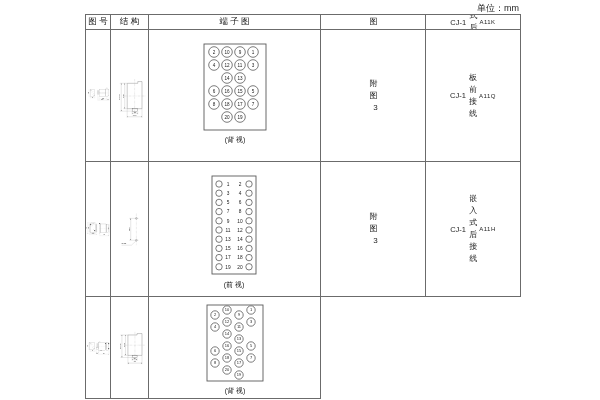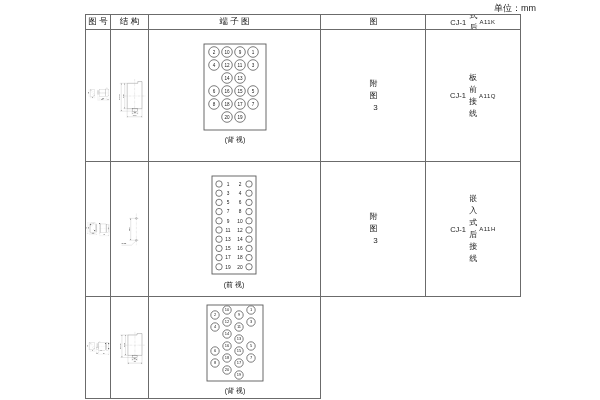--- a/index.html
+++ b/index.html
@@ -1,17 +1,17 @@
 <!DOCTYPE html>
 <html><head>
 <meta charset="utf-8">
 <style>
   html,body{margin:0;padding:0;}
   body{width:600px;height:400px;background:#fff;font-family:"Liberation Sans",sans-serif;color:#333;position:relative;overflow:hidden;}
-  .unit{position:absolute;top:2px;left:416px;width:120px;text-align:right;font-size:9px;color:#222;}
+  .unit{position:absolute;top:2px;left:399px;width:120px;text-align:right;font-size:9px;color:#222;}
   .tbl{position:absolute;left:85px;top:14px;display:grid;grid-template-columns:25px 38px 172px 105px 95px;grid-template-rows:15px 132px 135px 102px;border-top:1px solid #6b6b6b;border-left:1px solid #6b6b6b;background:#fff;}
   .c{border-right:1px solid #6b6b6b;border-bottom:1px solid #6b6b6b;display:flex;align-items:center;justify-content:center;position:relative;overflow:hidden;}
   .h{font-size:8.5px;color:#111;white-space:pre;}
   .vchars{width:1.15em;font-size:8px;line-height:1.5;text-align:right;word-break:break-all;color:#222;}
   .structure{flex-direction:row;gap:2px;}
   .model{font-size:7.5px;color:#222;}
   .code{font-size:6px;letter-spacing:.5px;color:#222;}
   svg{display:block;}
   svg text{font-family:"Liberation Sans",sans-serif;fill:#222;stroke:none;}
   .ol{fill:none;stroke:#5a5a5a;stroke-width:.9;}

